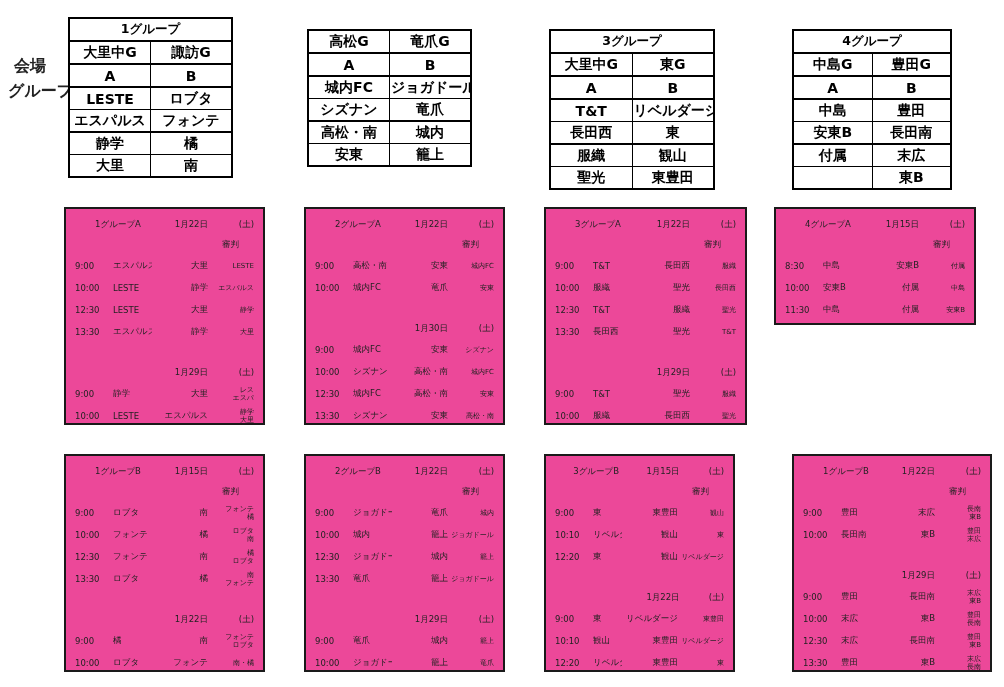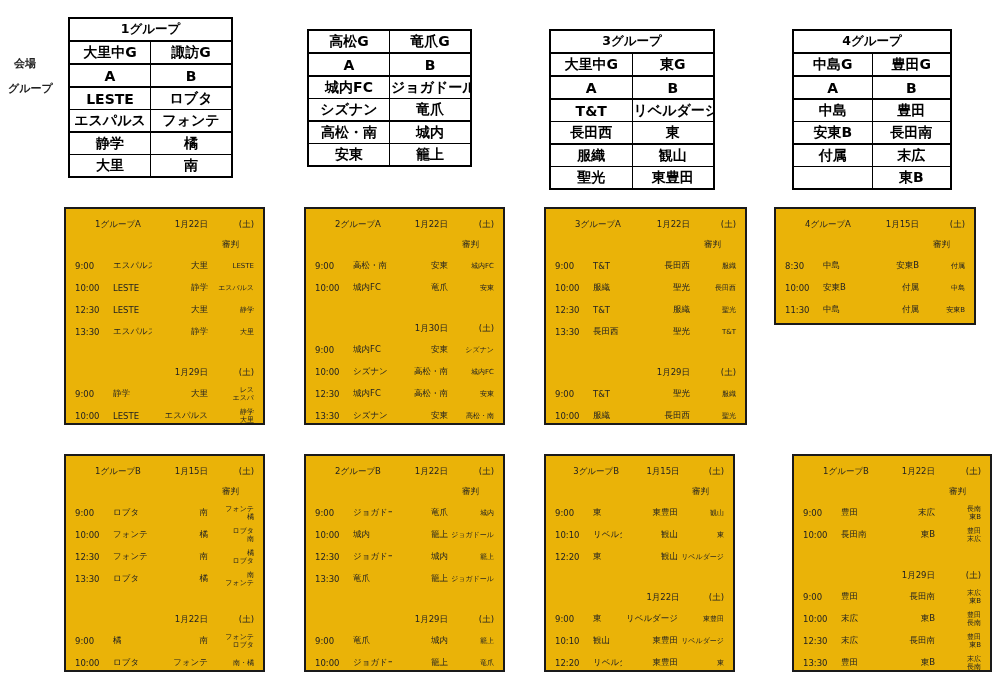--- a/index.html
+++ b/index.html
@@ -1,28 +1,28 @@
 <!DOCTYPE html>
 <html><head>
 <meta charset="utf-8">
 <style>
   html,body{margin:0;padding:0;background:#fff;}
   body{width:1004px;height:687px;position:relative;font-family:"DejaVu Sans","Liberation Sans",sans-serif;color:#111;}
   .page{position:absolute;inset:0;background:#ffffff;}
-  .side-label{position:absolute;font-size:11px;font-weight:600;color:#222;white-space:nowrap;}
+  .side-label{position:absolute;font-size:16px;font-weight:600;color:#222;white-space:nowrap;}
 
   
   .gtable{position:absolute;border-collapse:collapse;table-layout:fixed;background:#fff;border:2px solid #000;}
   .gtable td{border:1px solid #000;text-align:center;vertical-align:middle;font-size:14px;font-weight:700;height:21px;padding:0 1px;overflow:hidden;white-space:nowrap;color:#000;}
   .gtable tr.r-title td{font-size:12.5px;}
   .gtable tr.r-thick td{border-bottom-width:2px;}
   .gtable tr.r-venue td{border-top-width:2px;border-bottom-width:2px;}
 
   
-  .sched{position:absolute;box-sizing:border-box;border:2px solid #1a1a1a;background:#eab308;padding-top:6px;font-size:8.5px;color:#222;display:flex;flex-direction:column;}
+  .sched{position:absolute;box-sizing:border-box;border:2px solid #1a1a1a;background:#ec4899;padding-top:6px;font-size:8.5px;color:#222;display:flex;flex-direction:column;}
   .srow{display:flex;align-items:center;flex:0 0 auto;}
   .shead{height:20px;}
   .sh-title{width:104px;text-align:center;white-space:nowrap;}
   .sh-date{flex:1;text-align:right;white-space:nowrap;}
   .sh-dow{width:46px;text-align:right;padding-right:9px;white-space:nowrap;}
   .sref{height:20px;justify-content:flex-end;padding-right:24px;}
   .sgap{height:20px;flex:0 0 auto;}
   .smatch{height:22px;}
   .c-time{width:34px;padding-left:9px;white-space:nowrap;}
   .c-t1{flex:1;padding-left:4px;text-align:left;white-space:nowrap;overflow:hidden;}

